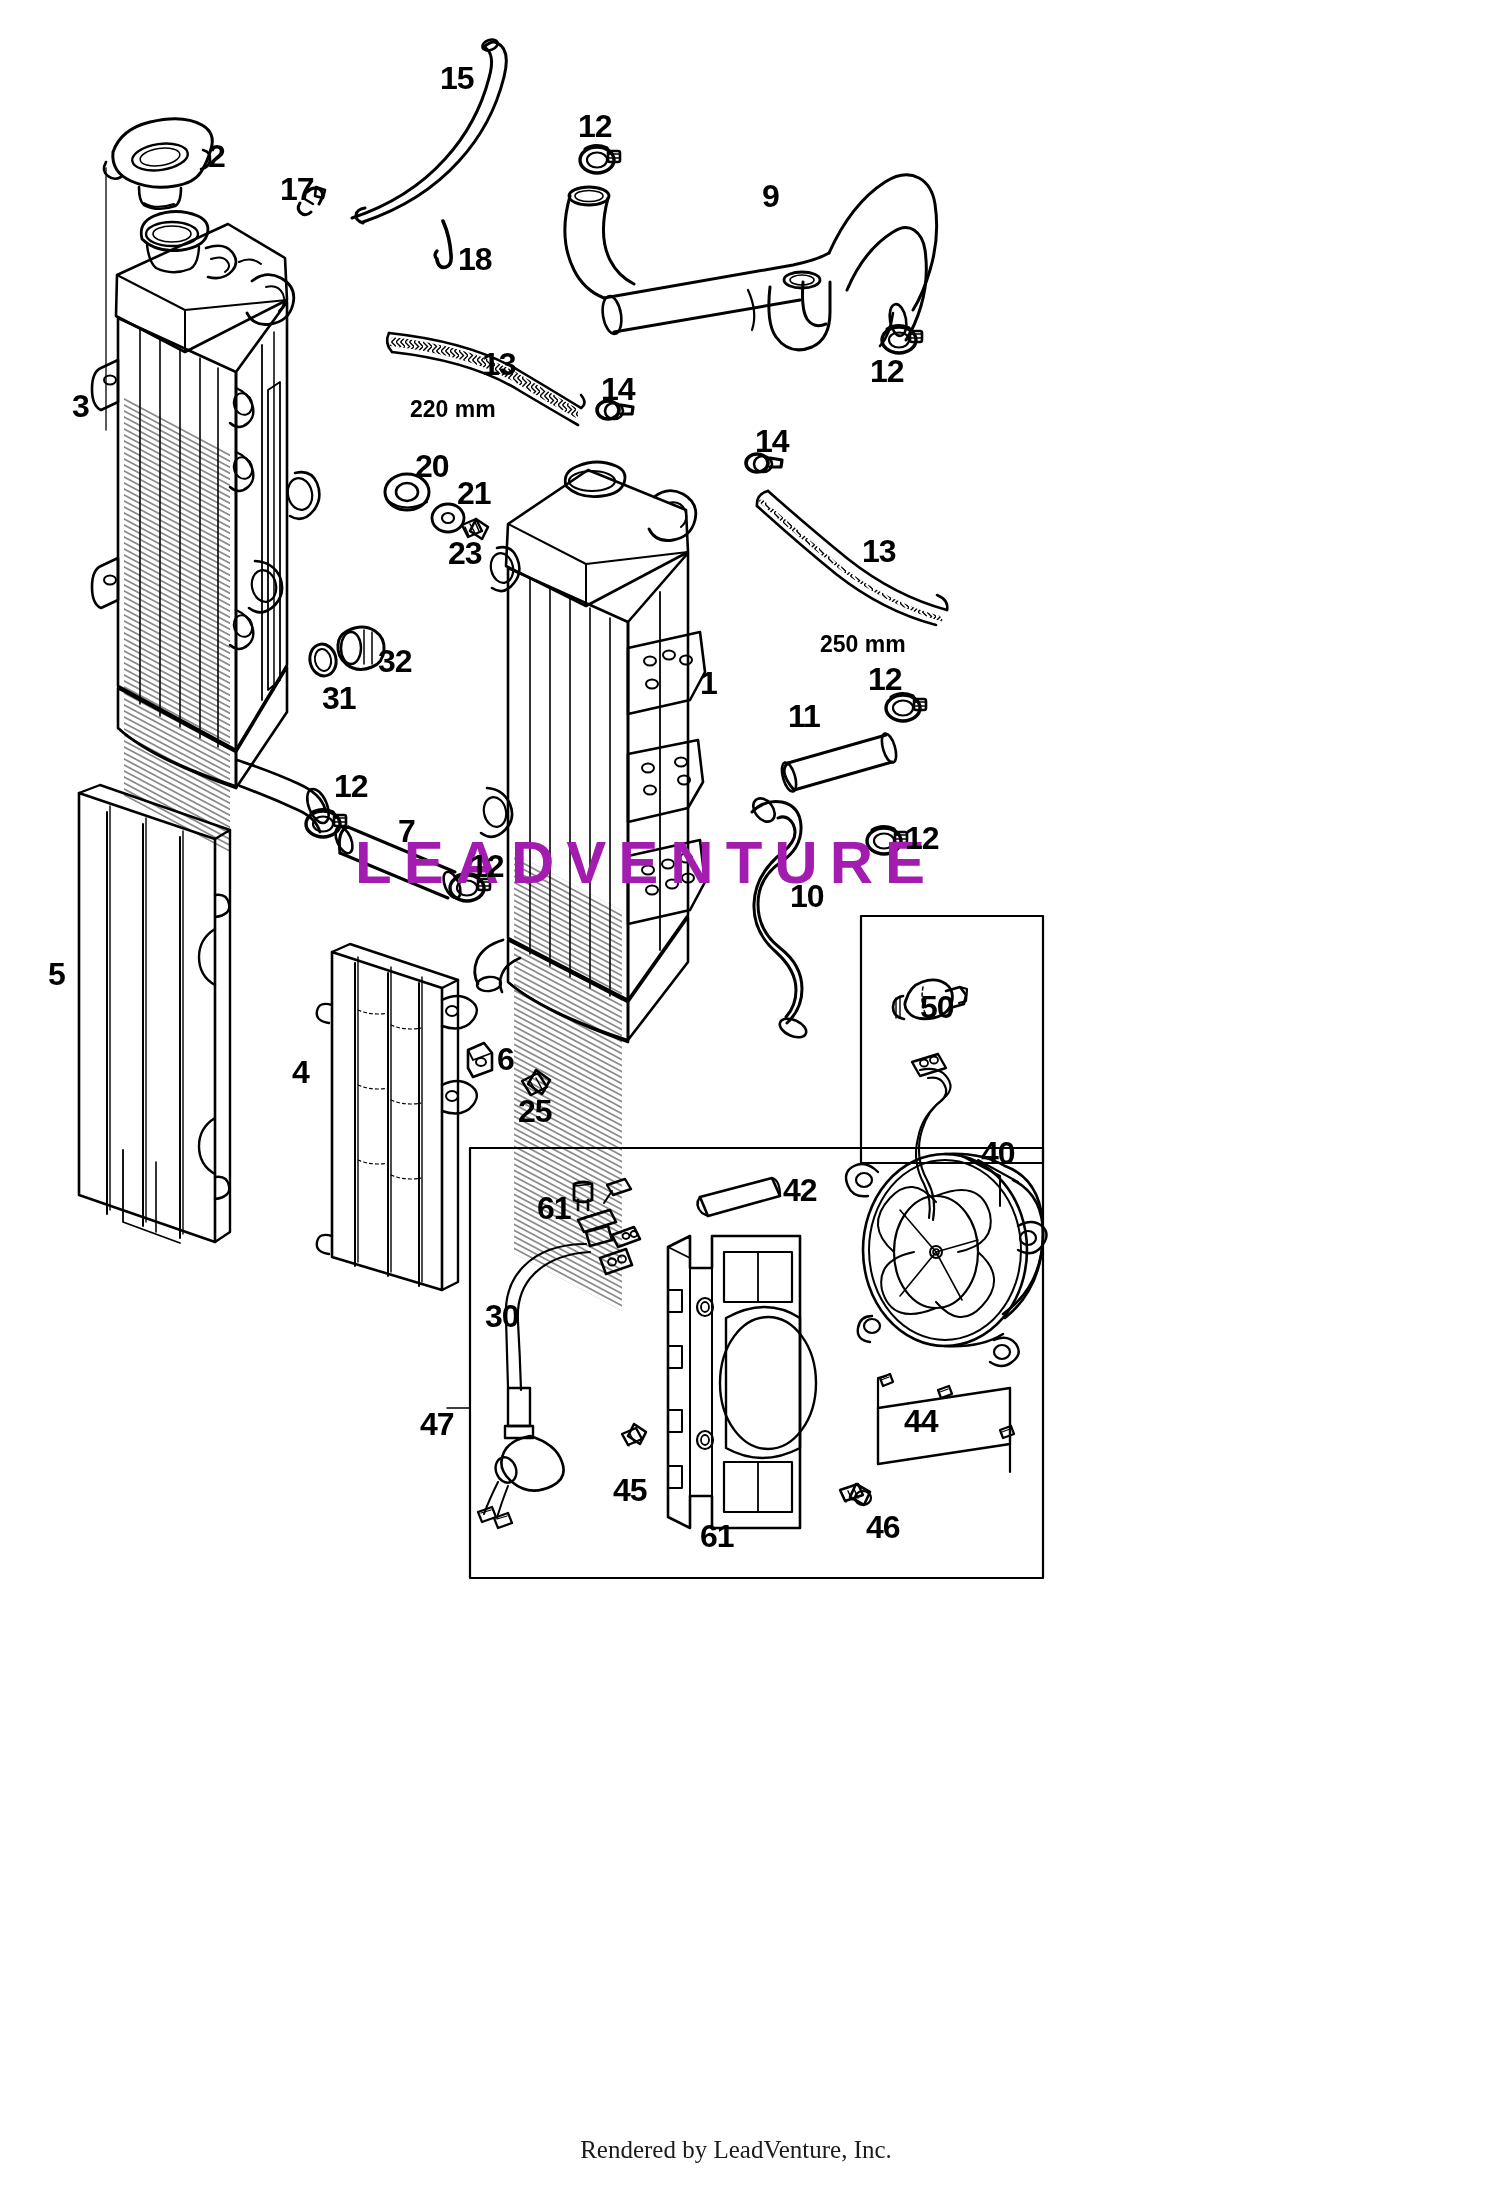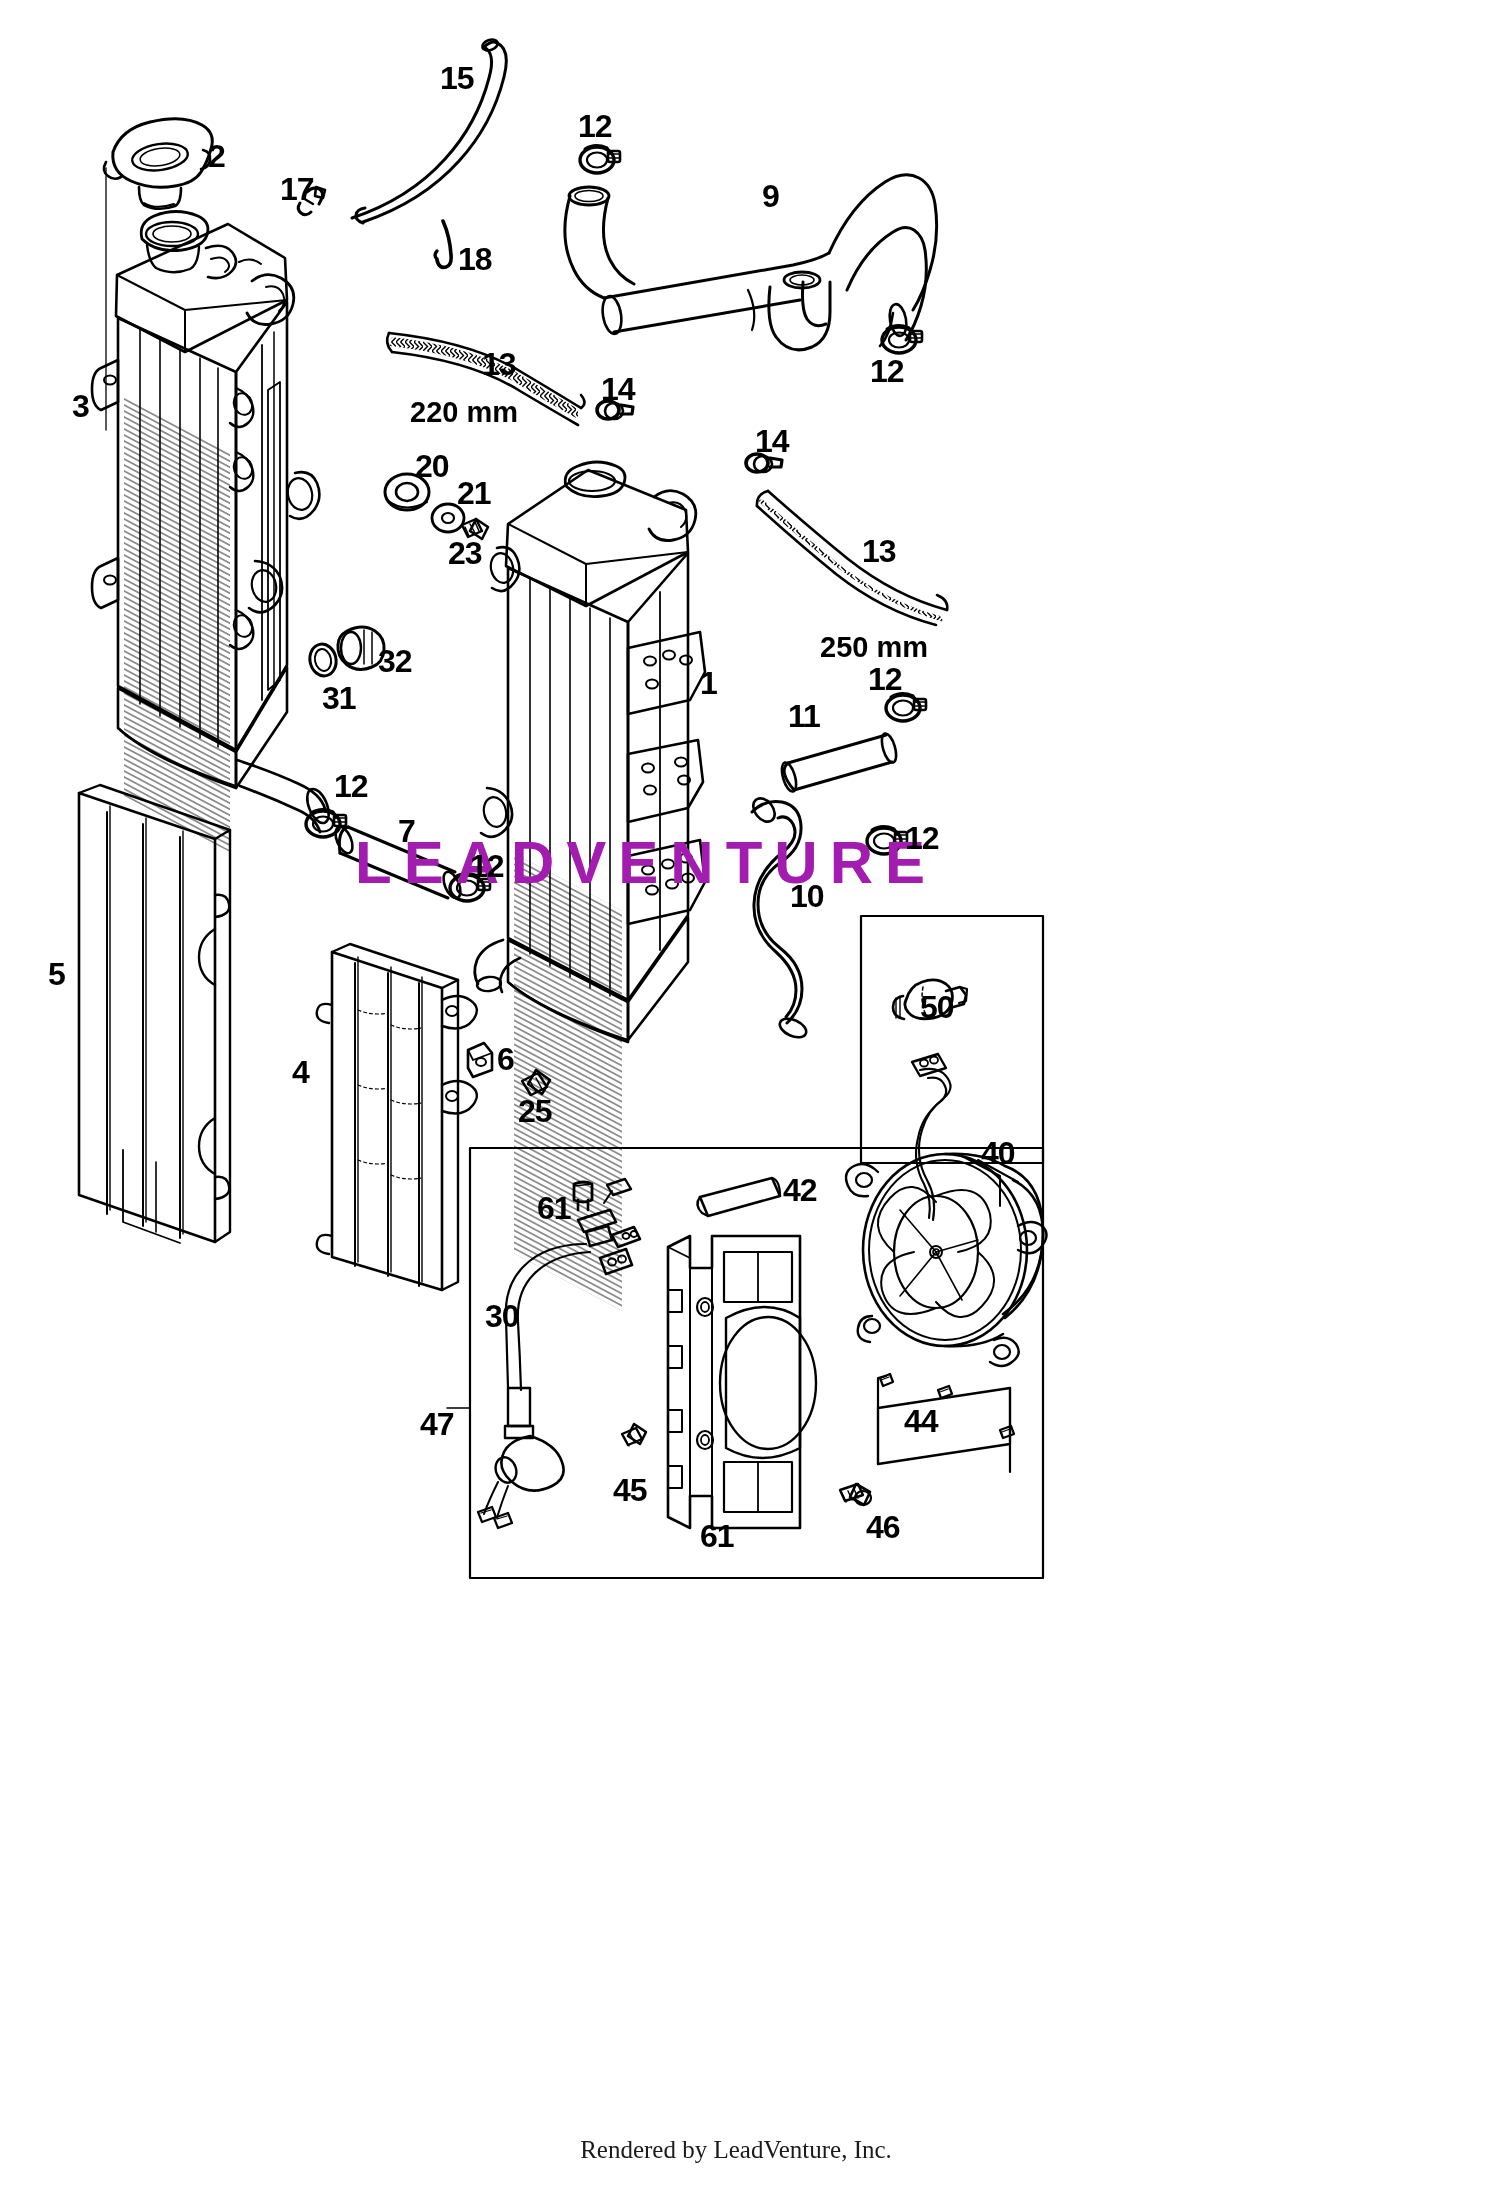--- a/index.html
+++ b/index.html
@@ -26,21 +26,21 @@
     font-size:32px;
     line-height:1;
     color:#000;
     white-space:nowrap;
     letter-spacing:-1px;
   }
   .dim{
     position:absolute;
     font-family:"Liberation Sans", sans-serif;
     font-weight:bold;
-    font-size:29px;
+    font-size:23px;
     line-height:1;
     color:#000;
     white-space:nowrap;
   }
   .footer{
     position:absolute;
     left:0;
     top:2136px;
     width:1472px;
     text-align:center;

